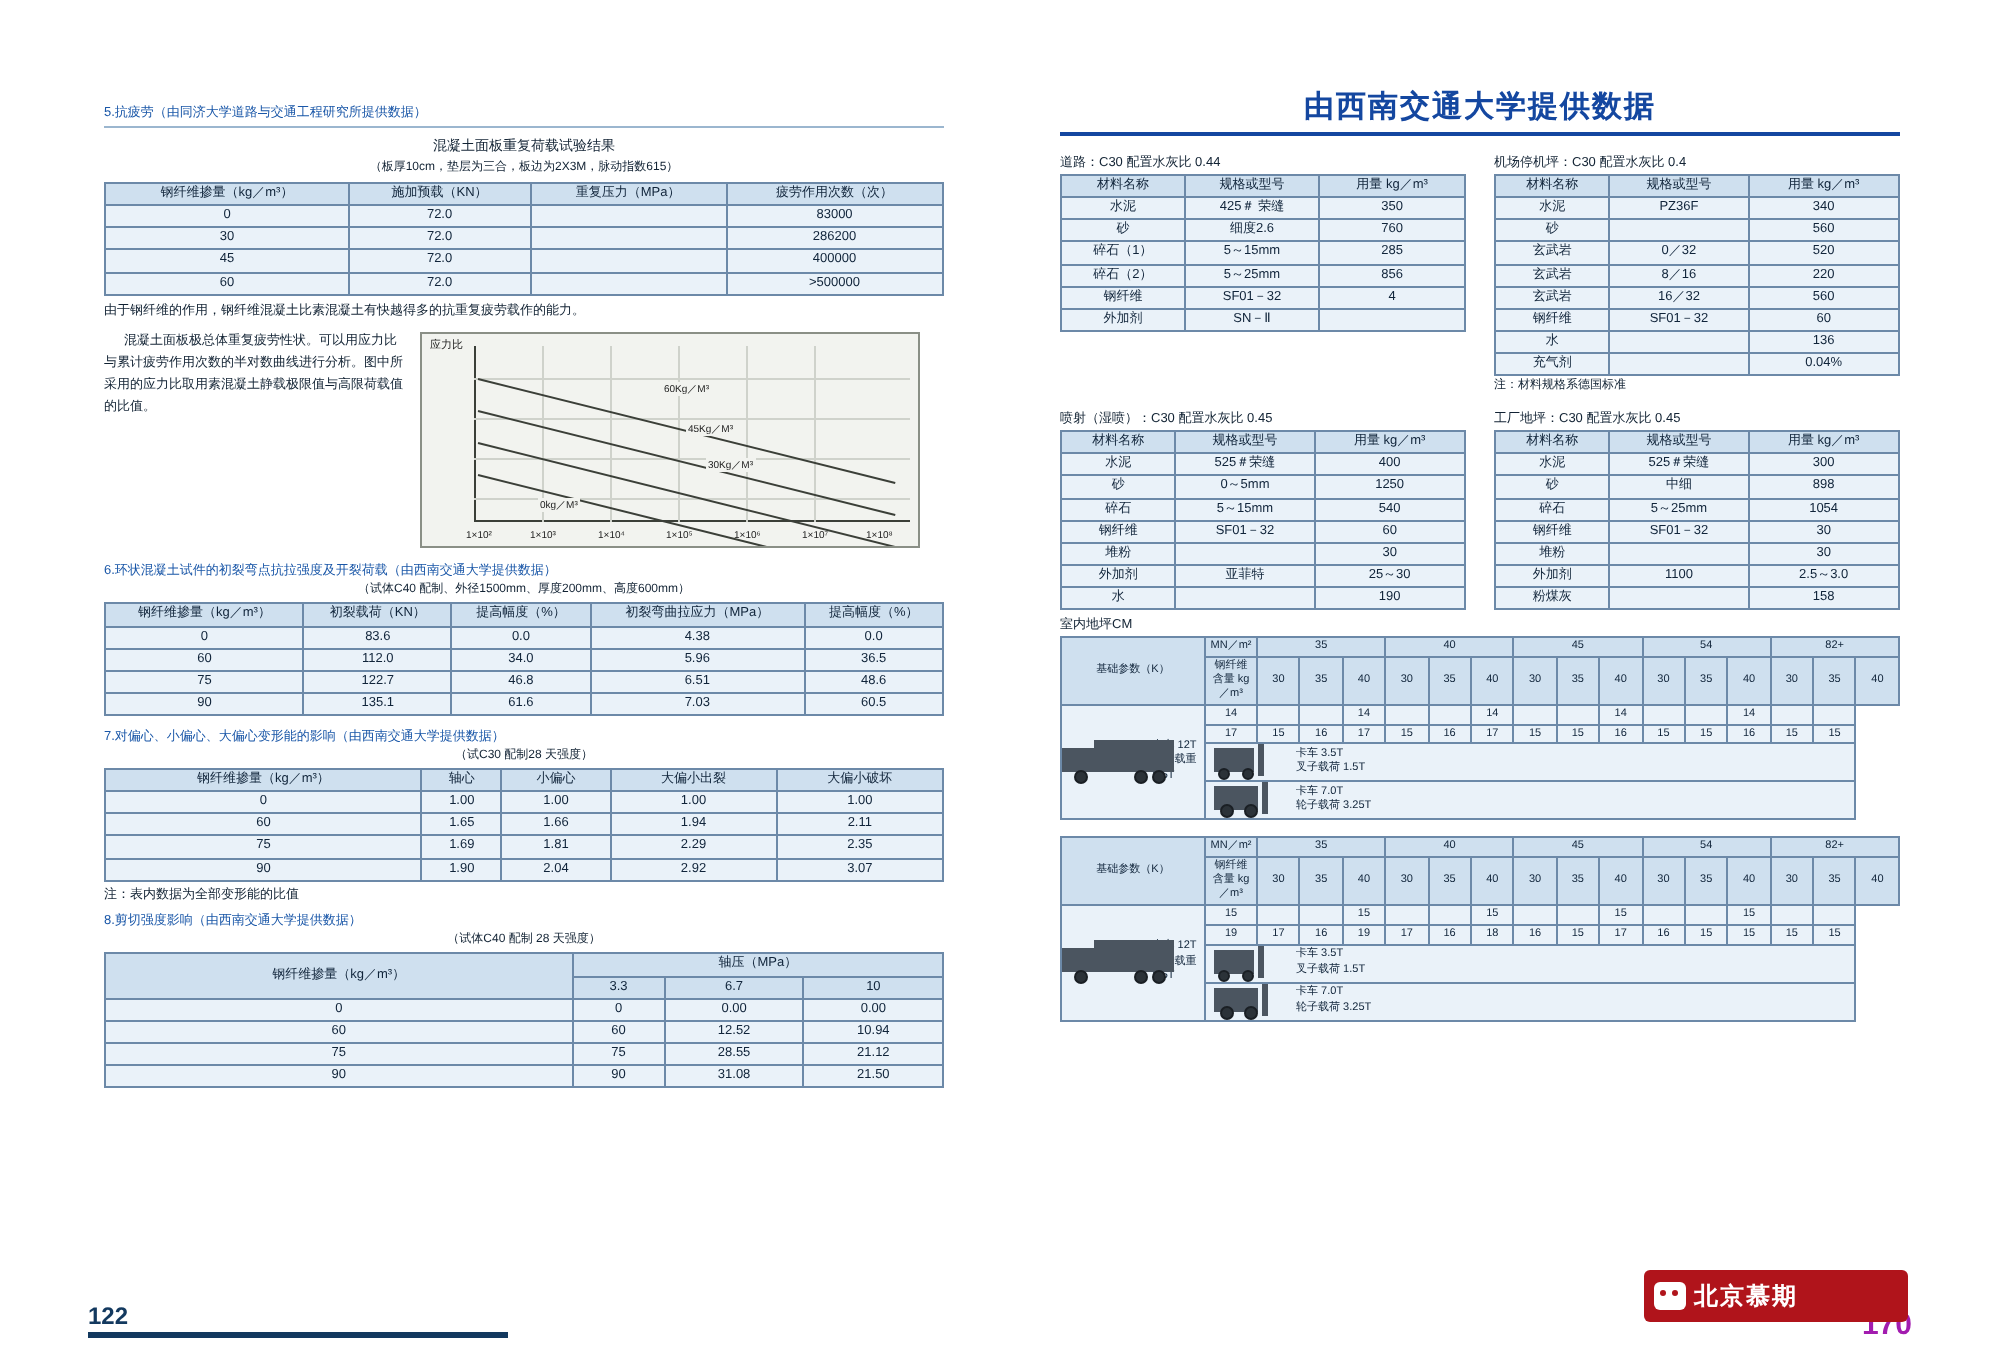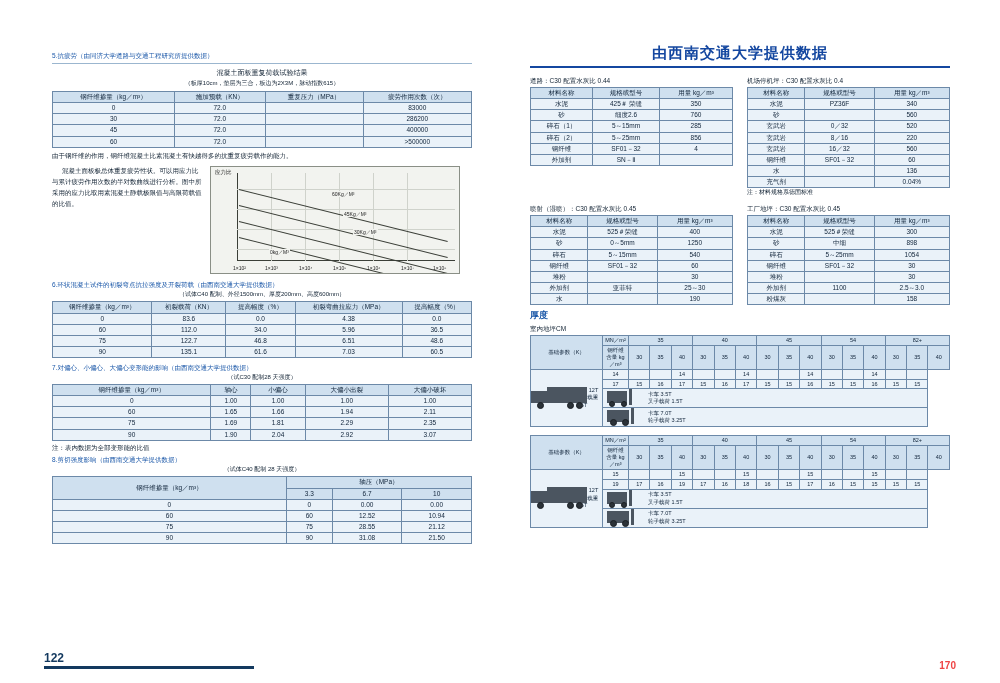--- a/index.html
+++ b/index.html
@@ -69,21 +69,21 @@
   .truck .body { position:absolute; background:#4b5560; }
   .truck .wheel {
     position:absolute; bottom:0; width:7px; height:7px; border-radius:50%;
     background:#2b3238; border:1px solid #1a1f24;
   }
   .cellmini td { font-size:5.5px !important; }
 
   
   .pg-left { position:absolute; left:44px; bottom:18px; font-size:12px; font-weight:bold; color:#13395f; }
   .pg-left-bar { position:absolute; left:44px; bottom:14px; width:210px; height:3px; background:#13395f; }
-  .pg-right { position:absolute; right:44px; bottom:12px; font-size:10px; font-weight:bold; color:#ef4444; }
+  .pg-right { position:absolute; right:44px; bottom:12px; font-size:15px; font-weight:bold; color:#a21caf; }
   .stamp {
     position:absolute; right:46px; bottom:22px; width:132px; height:26px;
     background:#b0141b; color:#fff; border-radius:3px;
     display:flex; align-items:center; gap:4px; padding:0 5px;
   }
   .stamp .wx { width:16px; height:14px; background:#fff; border-radius:3px; position:relative; }
   .stamp .wx:before, .stamp .wx:after {
     content:""; position:absolute; background:#b0141b; border-radius:50%;
   }
   .stamp .wx:before { width:3px; height:3px; left:3px; top:4px; }
@@ -507,21 +507,20 @@
             <tr>
                 <td>粉煤灰</td>
                 <td></td>
                 <td>158</td>
               </tr>
           </tbody>
         </table>
       </div>
     </div>
 
-    <div class="rsec">厚度</div>
     <div class="rsub">室内地坪CM</div>
 
     <table class="t cellmini">
       <thead>
         <tr>
           <td rowspan="2" style="width:66px;">基础参数（K）</td>
           <td style="width:26px;">MN／m²</td>
           <td colspan="3">35</td>
           <td colspan="3">40</td>
           <td colspan="3">45</td>
@@ -732,13 +731,17 @@
             </div>
           </td>
         </tr>
       </tbody>
     </table>
   </div>
 
   <div class="pg-left">122</div>
   <div class="pg-left-bar"></div>
   <div class="pg-right">170</div>
+  <div class="stamp">
+    <div class="wx"></div>
+    <span>北京慕期</span>
+  </div>
 </div>
 
 </body></html>

